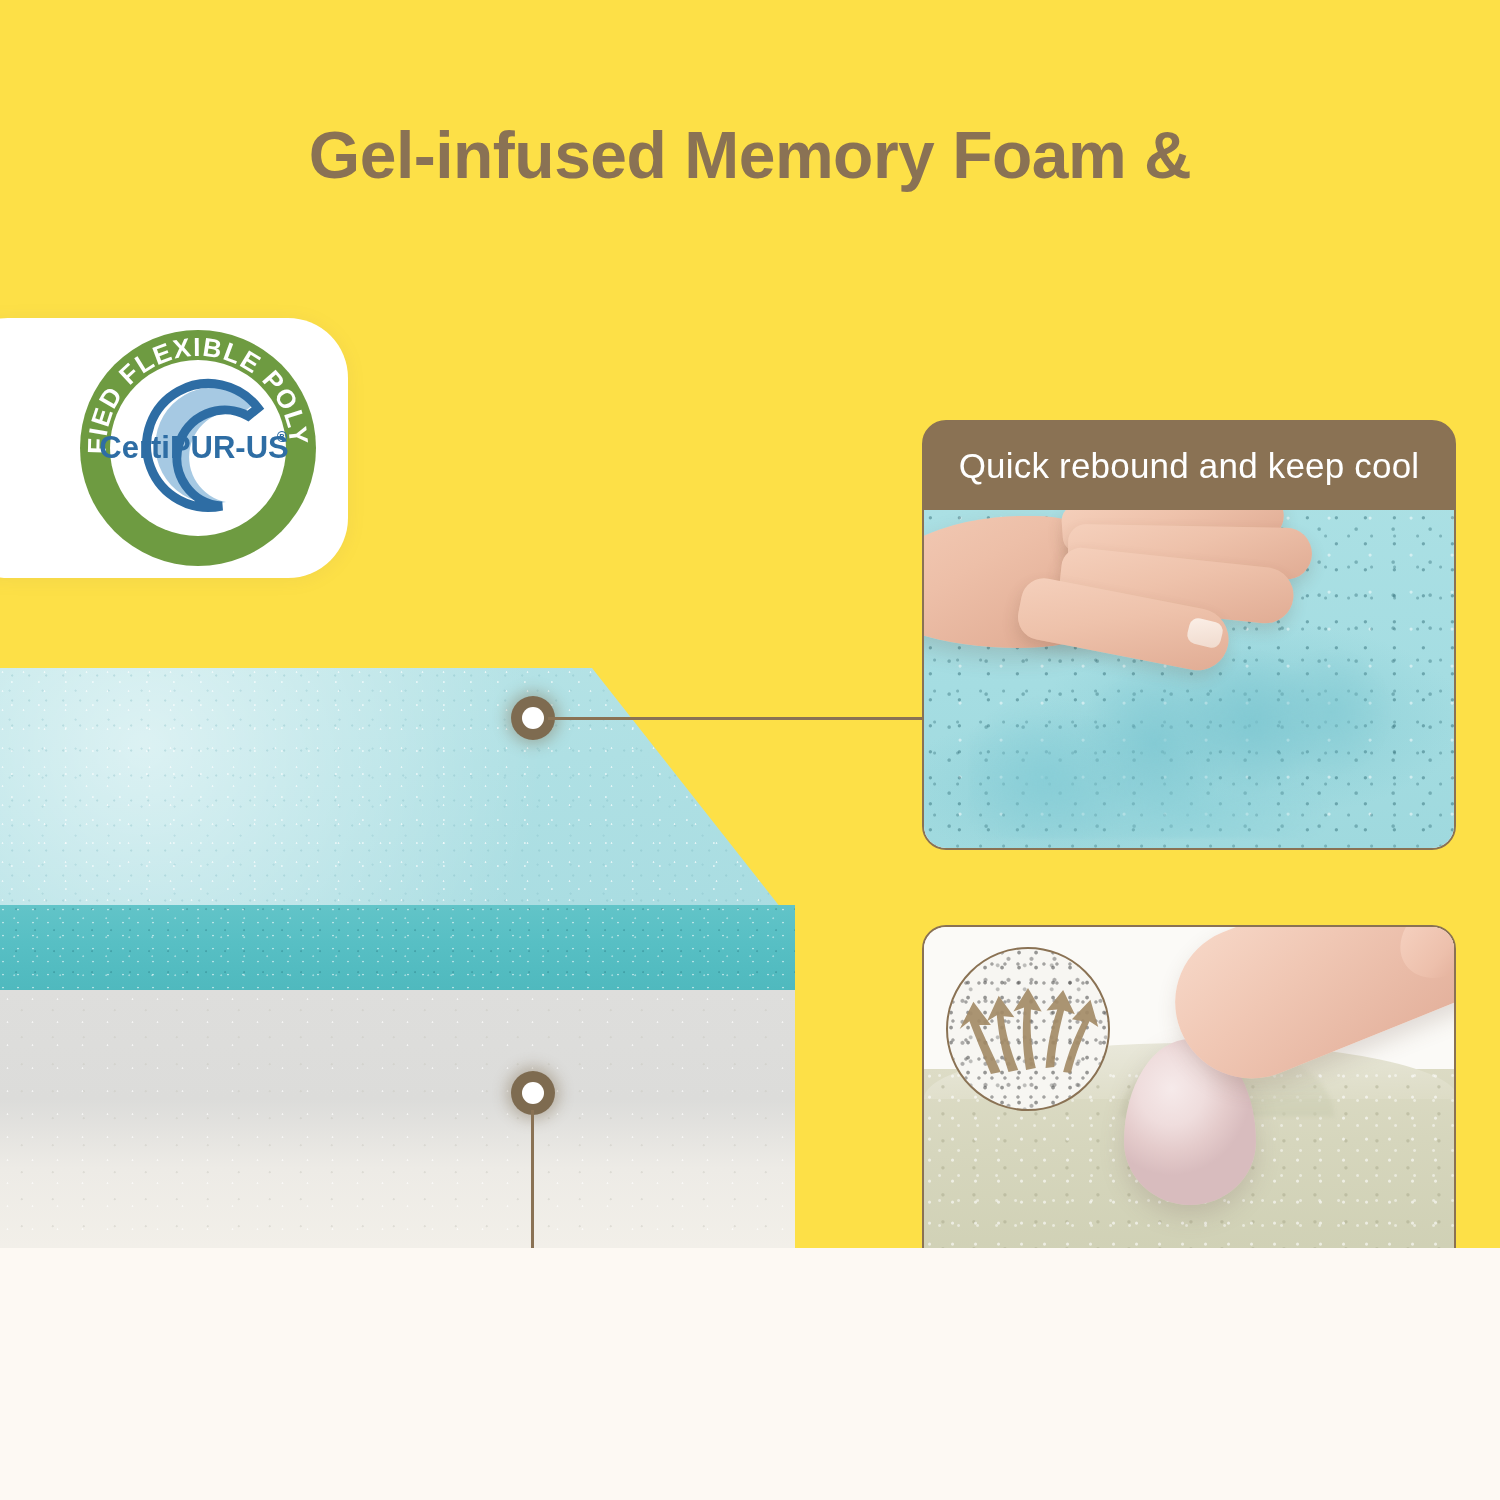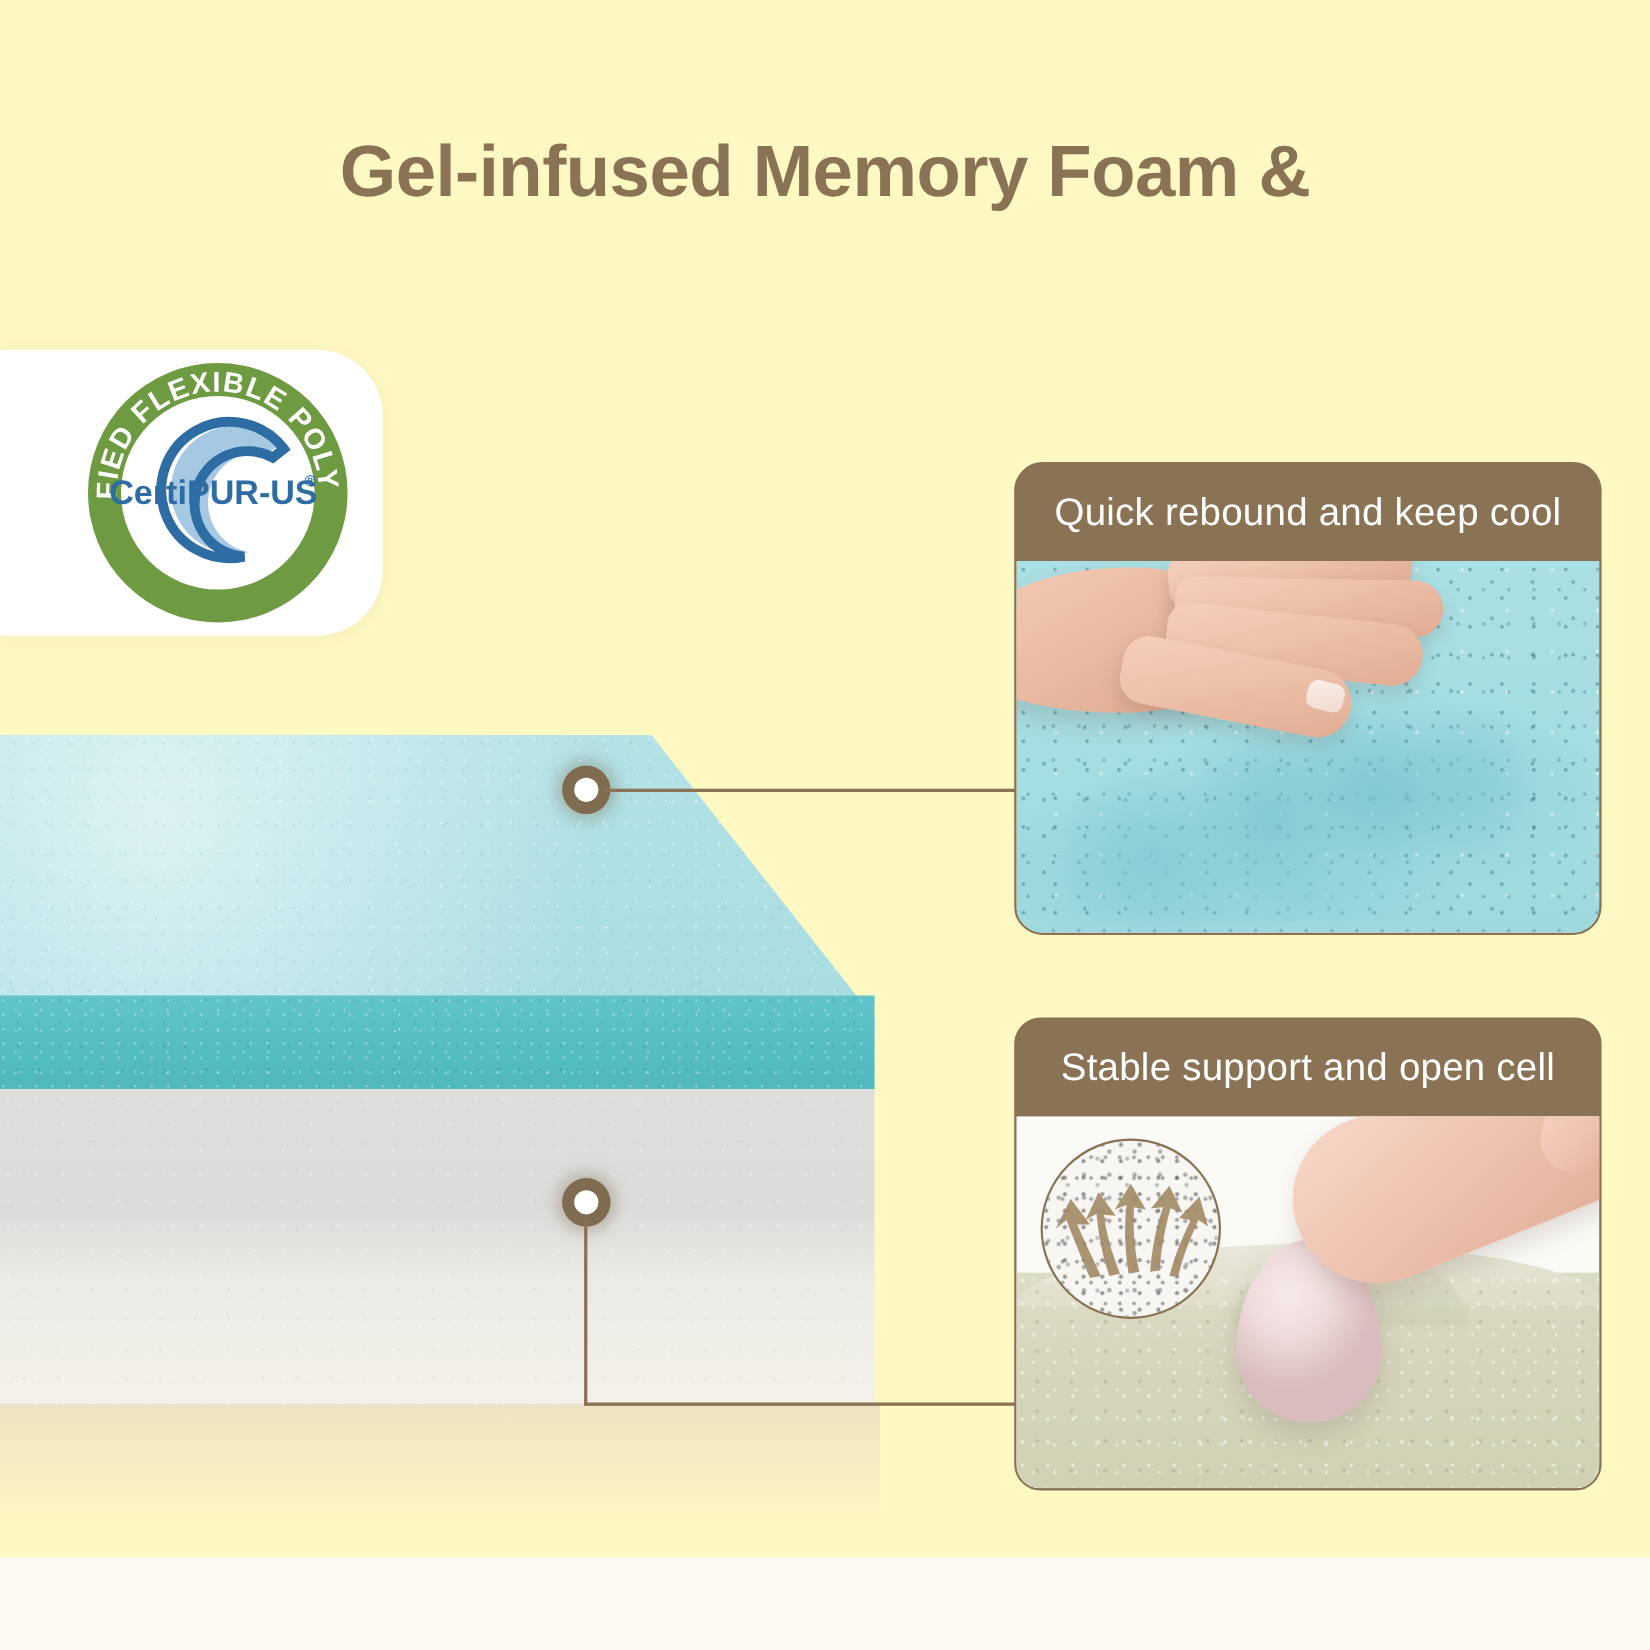--- a/index.html
+++ b/index.html
@@ -3,22 +3,22 @@
 <meta charset="utf-8">
 <style>
   html, body {
     margin: 0;
     padding: 0;
     background: #FDF9F3;
   }
   #page {
     position: relative;
     width: 1500px;
-    height: 1416px;
-    background: #fef9c3;
+    height: 1248px;
+    background: #fde047;
     overflow: hidden;
     font-family: "Liberation Sans", sans-serif;
   }
 
   
   .title-block {
     position: absolute;
     left: 0;
     top: 112px;
     width: 1500px;
@@ -145,21 +145,21 @@
   
   .card {
     position: absolute;
     width: 534px;
     border-radius: 24px;
     overflow: hidden;
     border: 2px solid #8A7254;
     background: #8A7254;
     box-sizing: border-box;
   }
-  #card-1 { left: 922px; top: 420px; height: 430px; border-radius: 26px; }
+  #card-1 { left: 922px; top: 420px; height: 430px; }
   #card-2 { left: 922px; top: 925px; height: 430px; }
 
   .card-header {
     height: 88px;
     background: #8A7254;
     display: flex;
     align-items: center;
     justify-content: center;
     color: #FFFFFF;
     font-size: 35px;
@@ -376,21 +376,20 @@
         <div class="mf-finger mf-f4"></div>
         <div class="mf-finger mf-f3"></div>
         <div class="mf-finger mf-f2"></div>
         <div class="mf-finger mf-f1"></div>
         <div class="mf-nail"></div>
       </div>
     </div>
   </div>
 
   <div class="card" id="card-2">
-    <div class="card-header">Stable support and open cell</div>
     <div class="card-media">
       <div class="sf-bg"></div>
       <div class="sf-foam"></div>
       <div class="sf-dip"></div>
       <div class="sf-egg"></div>
       <div class="sf-finger">
         <div class="sf-fingertip"></div>
       </div>
       <div class="sf-inset">
         <svg viewBox="0 0 164 164" xmlns="http://www.w3.org/2000/svg">

